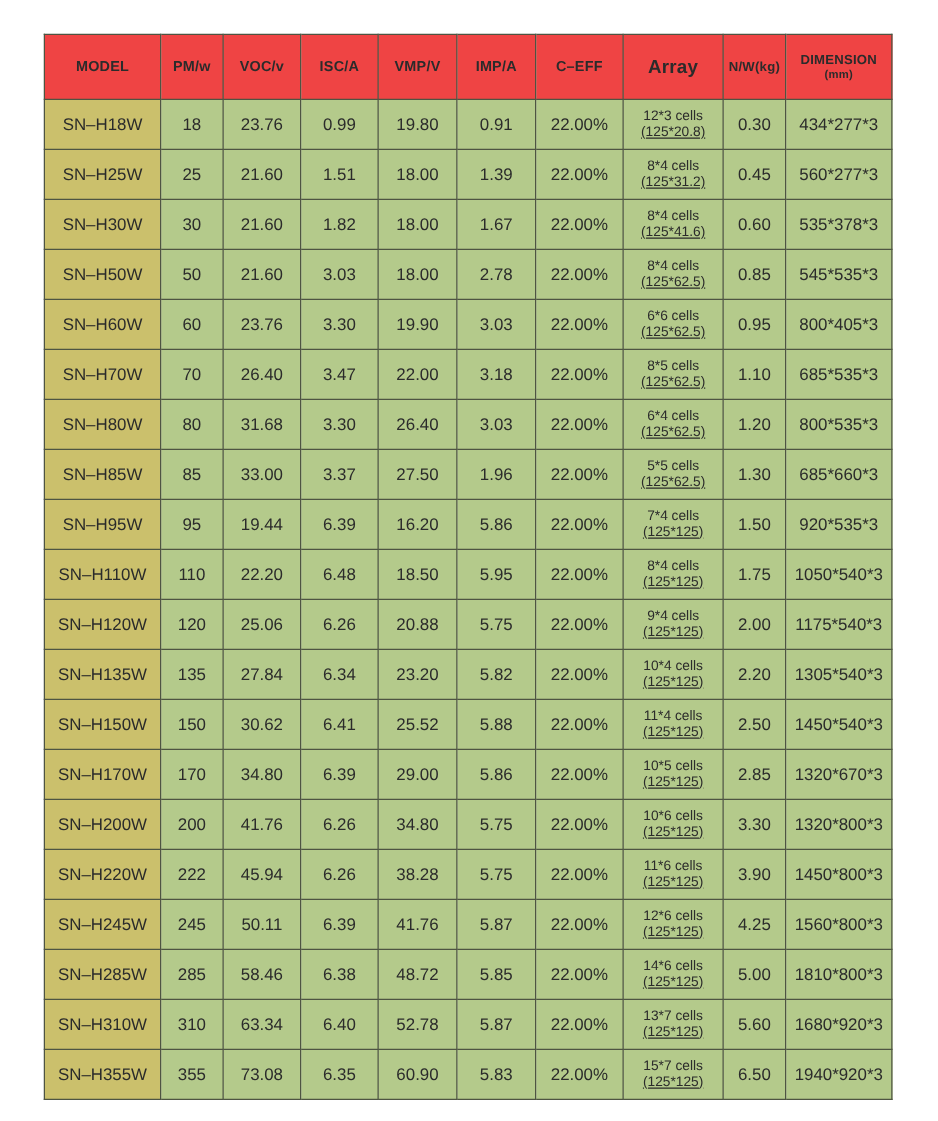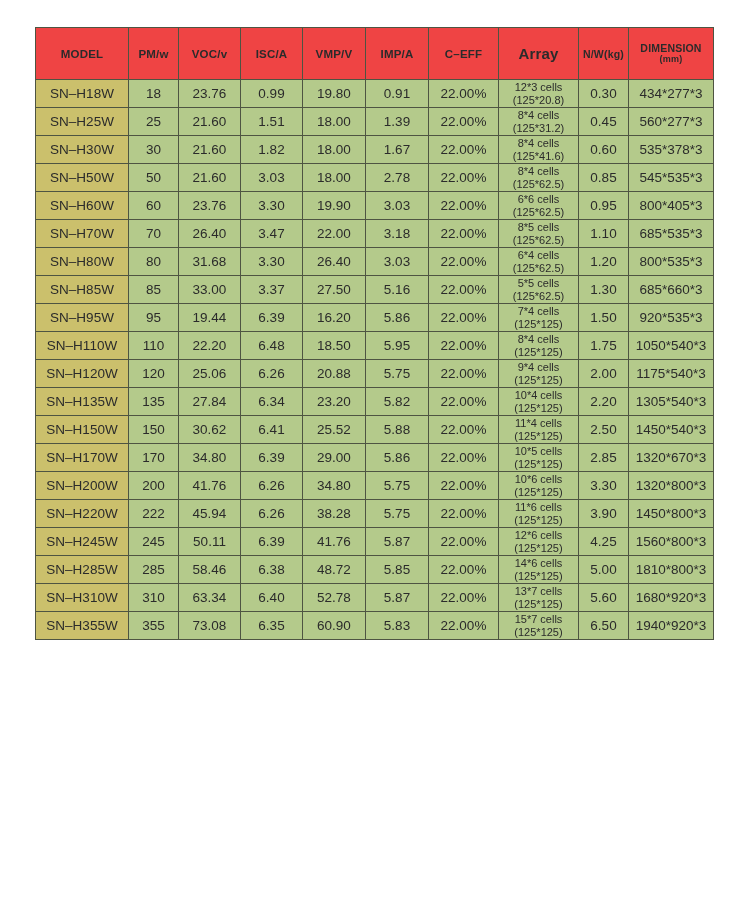--- a/index.html
+++ b/index.html
@@ -56,36 +56,36 @@
     display: block;
     font-size: 9px;
     font-weight: bold;
     line-height: 11px;
   }
   thead th.nw {
     font-size: 10.5px;
   }
   
   tbody tr {
-    height: 28px;
+    height: 40px;
   }
   tbody td {
     background: #b4ca8b;
     font-size: 13.5px;
   }
   tbody td.model {
     background: #cbc06c;
     font-size: 13.5px;
   }
   tbody td.array {
     font-size: 11px;
     line-height: 13px;
   }
   tbody td.array .a1 { display: block; }
-  tbody td.array .a2 { display: block; }
+  tbody td.array .a2 { display: block; text-decoration: underline; }
   
   col.c-model { width: 93px; }
   col.c-pm    { width: 50px; }
   col.c-voc   { width: 62px; }
   col.c-isc   { width: 62px; }
   col.c-vmp   { width: 63px; }
   col.c-imp   { width: 63px; }
   col.c-ceff  { width: 70px; }
   col.c-array { width: 80px; }
   col.c-nw    { width: 50px; }
@@ -230,21 +230,21 @@
           </td>
           <td>1.20</td>
           <td>800*535*3</td>
         </tr>
         <tr>
           <td class="model">SN–H85W</td>
           <td>85</td>
           <td>33.00</td>
           <td>3.37</td>
           <td>27.50</td>
-          <td>5.16</td>
+          <td>1.96</td>
           <td>22.00%</td>
           <td class="array">
             <span class="a1">5*5 cells</span>
             <span class="a2">(125*62.5)</span>
           </td>
           <td>1.30</td>
           <td>685*660*3</td>
         </tr>
         <tr>
           <td class="model">SN–H95W</td>

